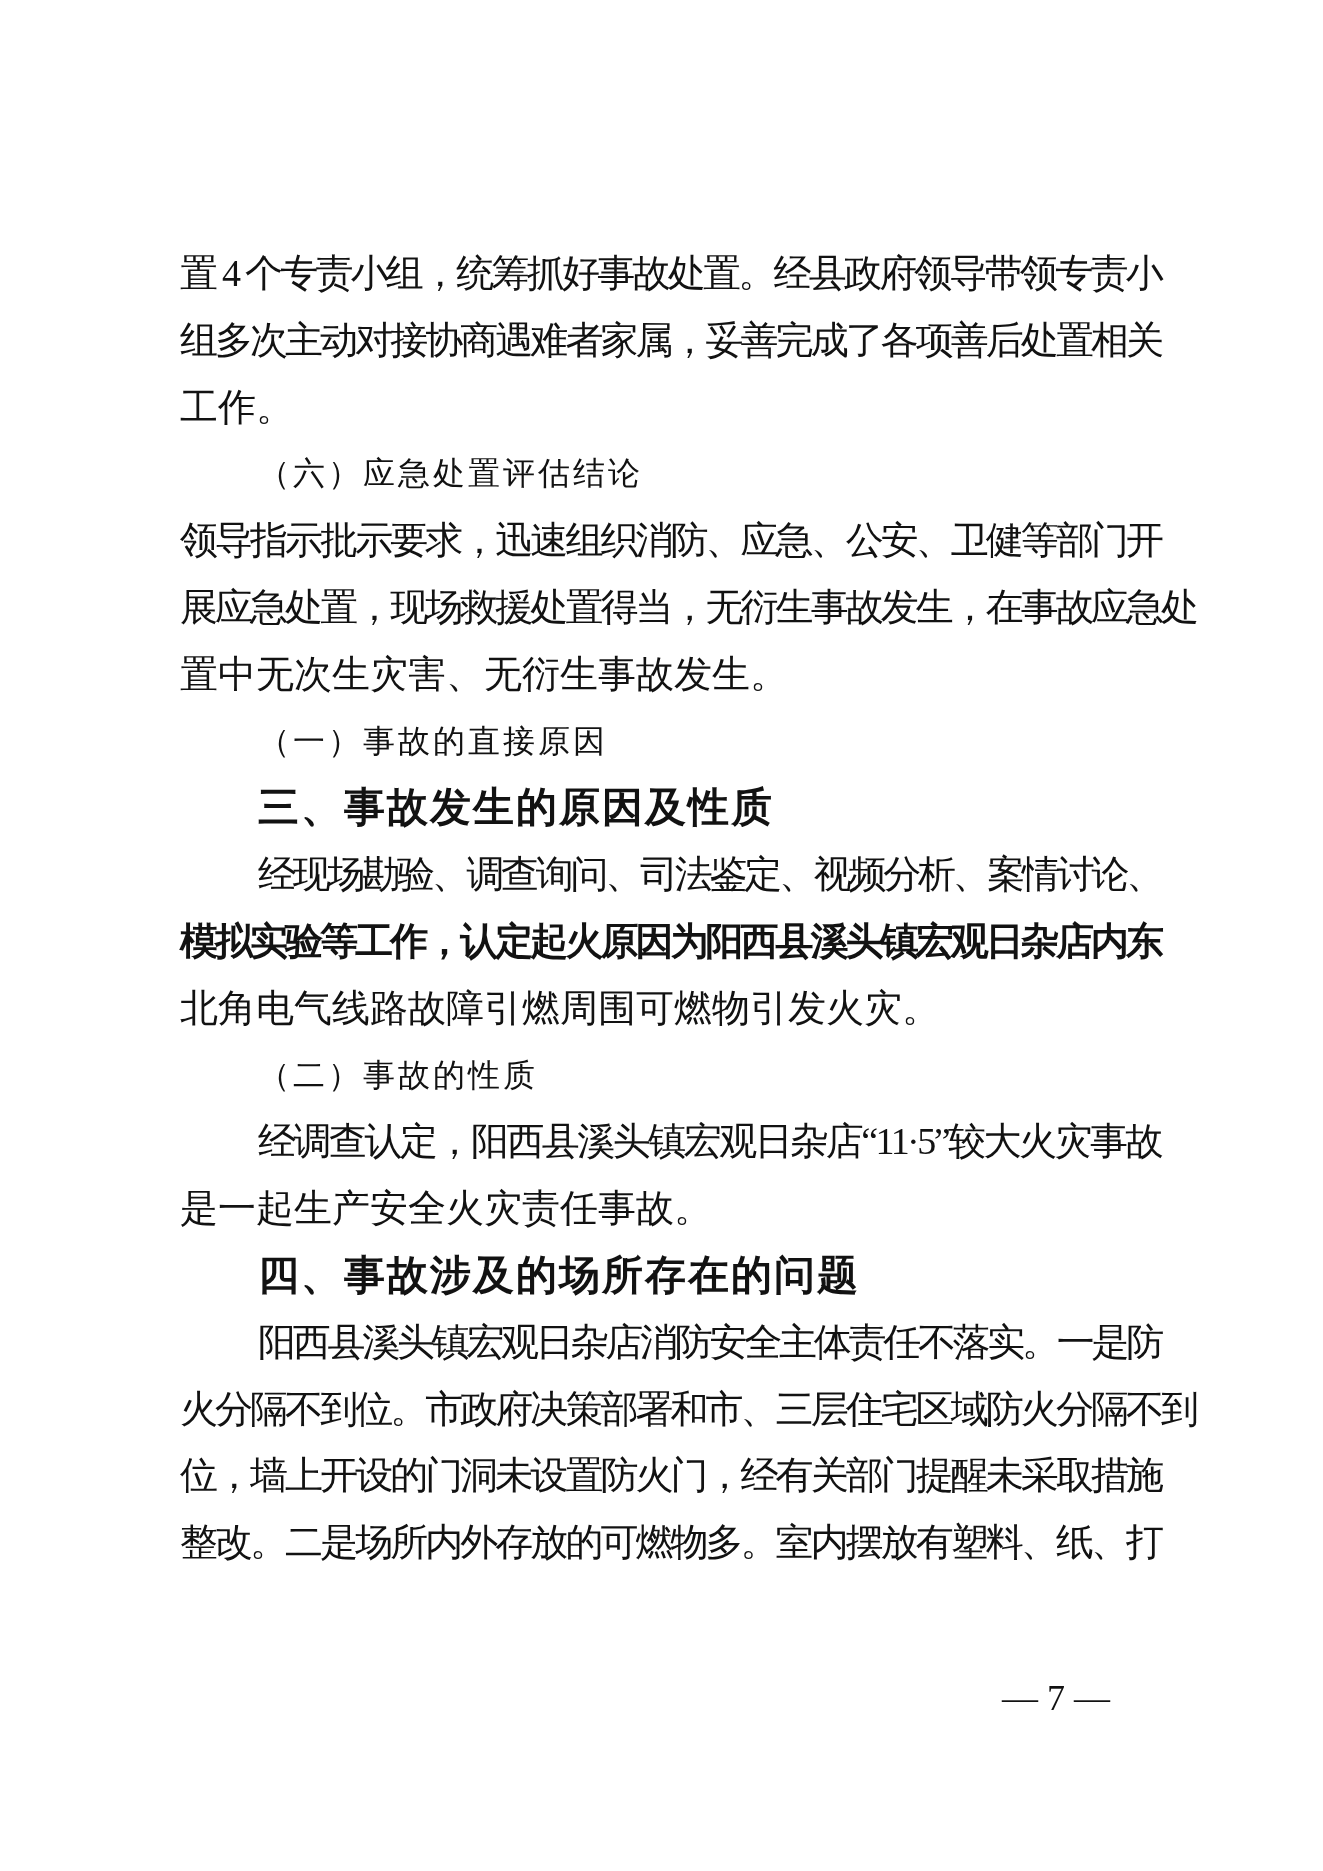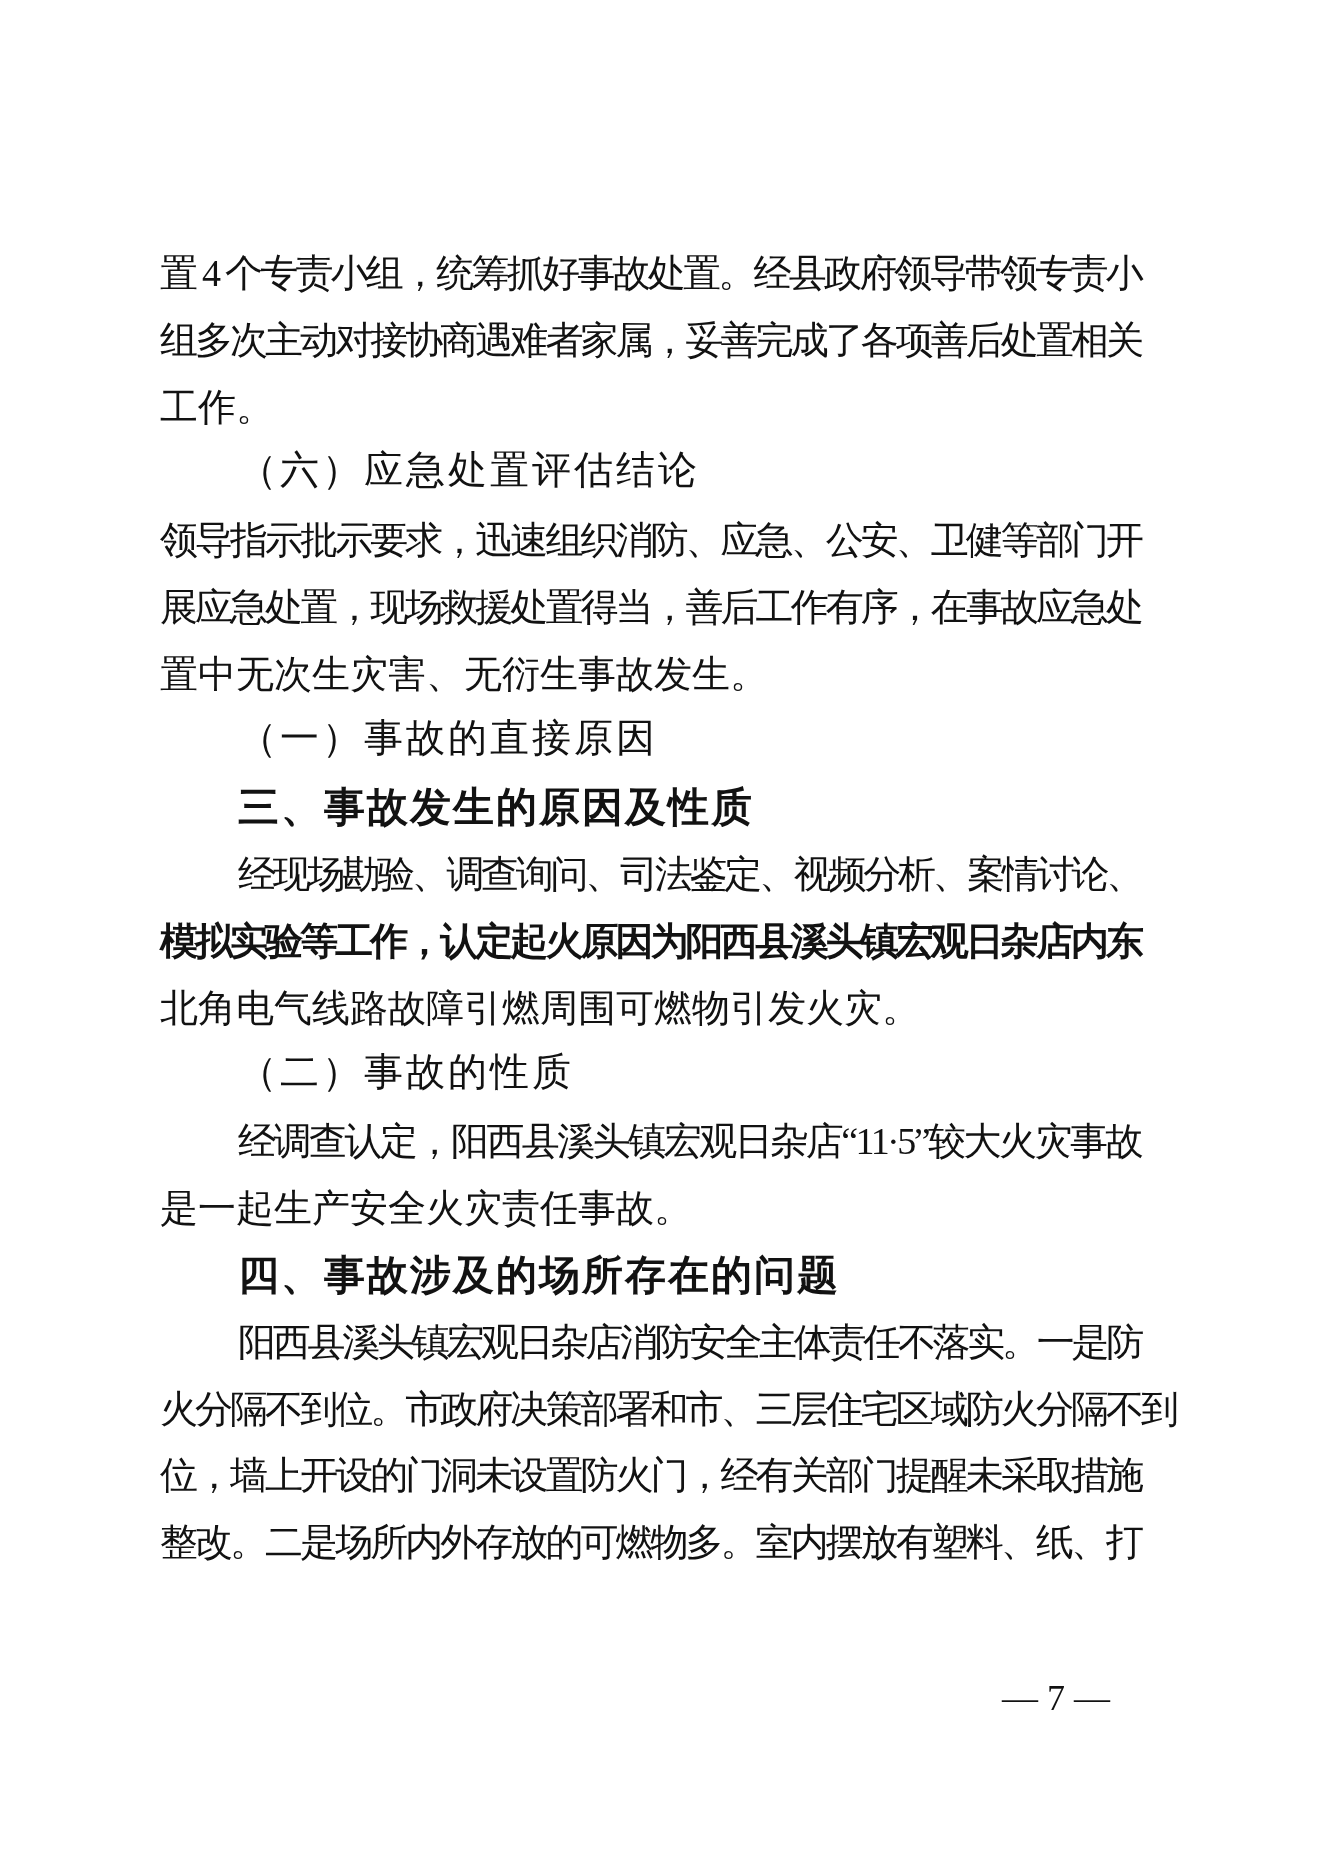--- a/index.html
+++ b/index.html
@@ -8,38 +8,38 @@
     position: relative;
     width: 1323px;
     height: 1871px;
     background: #ffffff;
     overflow: hidden;
     font-family: "Liberation Serif", "DejaVu Serif", serif;
     color: #121212;
   }
   .content {
     position: absolute;
-    left: 160px;
+    left: 180px;
     top: 240px;
     width: 981px;
   }
   .line {
     display: block;
     height: 66.8px;
     line-height: 66.8px;
     font-size: 38px;
     white-space: nowrap;
     color: #121212;
   }
   .line.body {
     font-family: "Liberation Serif", "DejaVu Serif", serif;
   }
   .line.kai {
-    font-family: Liberation Mono, monospace;
-    font-size: 39px;
+    font-family: Liberation Sans, sans-serif;
+    font-size: 32px;
     letter-spacing: 3px;
   }
   .line.hei {
     font-family: "Liberation Sans", "DejaVu Sans", sans-serif;
     font-weight: 700;
     font-size: 41px;
     letter-spacing: 2px;
   }
   .line.indent { padding-left: 78px; }
   .page-number {
@@ -57,21 +57,21 @@
 </head>
 <body>
 
 <div class="page">
   <div class="content">
       <div class="line body justify"><span style="letter-spacing: -2.76667px;">置 4 个专责小组，统筹抓好事故处置。经县政府领导带领专责小</span></div>
       <div class="line body justify"><span style="letter-spacing: -2.96429px;">组多次主动对接协商遇难者家属，妥善完成了各项善后处置相关</span></div>
       <div class="line body"><span>工作。</span></div>
       <div class="line kai indent"><span>（六）应急处置评估结论</span></div>
       <div class="line body justify"><span style="letter-spacing: -2.96429px;">领导指示批示要求，迅速组织消防、应急、公安、卫健等部门开</span></div>
-      <div class="line body justify"><span style="letter-spacing: -2.96429px;">展应急处置，现场救援处置得当，善后工作有序，在事故应急处</span></div>
+      <div class="line body justify"><span style="letter-spacing: -2.96429px;">展应急处置，现场救援处置得当，无衍生事故发生，在事故应急处</span></div>
       <div class="line body"><span>置中无次生灾害、无衍生事故发生。</span></div>
       <div class="line kai indent"><span>（一）事故的直接原因</span></div>
       <div class="line hei indent"><span>三、事故发生的原因及性质</span></div>
       <div class="line body indent justify"><span style="letter-spacing: -3.26923px;">经现场勘验、调查询问、司法鉴定、视频分析、案情讨论、</span></div>
       <div class="line body justify"><span style="letter-spacing: -2.96429px; font-weight: bold;">模拟实验等工作，认定起火原因为阳西县溪头镇宏观日杂店内东</span></div>
       <div class="line body"><span>北角电气线路故障引燃周围可燃物引发火灾。</span></div>
       <div class="line kai indent"><span>（二）事故的性质</span></div>
       <div class="line body indent justify"><span style="letter-spacing: -2.5167px;">经调查认定，阳西县溪头镇宏观日杂店“11·5”较大火灾事故</span></div>
       <div class="line body"><span>是一起生产安全火灾责任事故。</span></div>
       <div class="line hei indent"><span>四、事故涉及的场所存在的问题</span></div>

